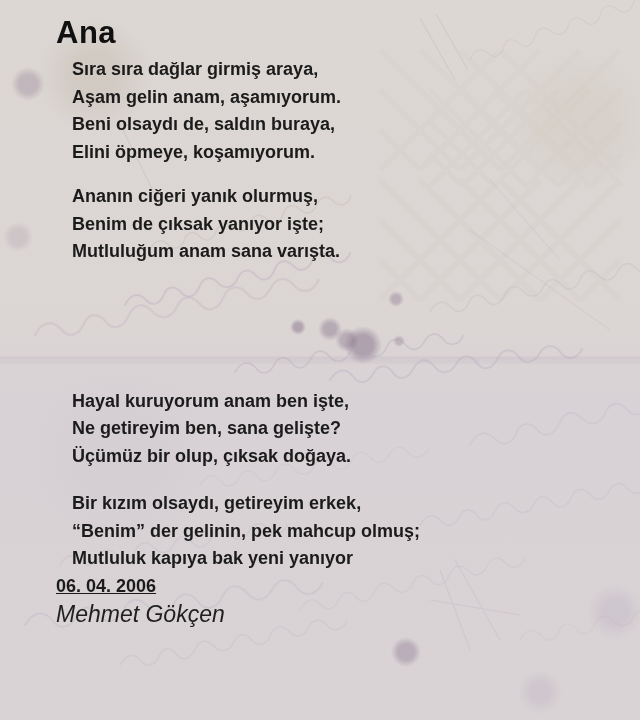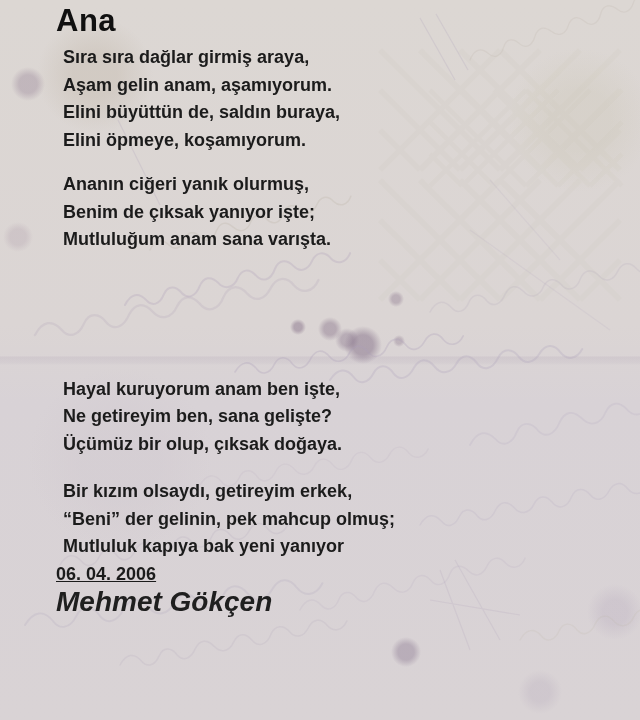--- a/index.html
+++ b/index.html
@@ -23,29 +23,29 @@
       radial-gradient(circle at 580px 120px, rgba(203,198,181,.30) 0 30px, rgba(203,198,181,0) 72px),
       radial-gradient(circle at 120px 460px, rgba(208,200,207,.35) 0 40px, rgba(208,200,207,0) 92px),
       radial-gradient(circle at 615px 612px, rgba(170,155,180,.22) 0 12px, rgba(170,155,180,0) 28px),
       radial-gradient(circle at 540px 692px, rgba(162,147,172,.18) 0 10px, rgba(162,147,172,0) 22px),
       
       linear-gradient(rgba(0,0,0,0) 356px, rgba(150,135,162,.14) 357px, rgba(150,135,162,.07) 363px, rgba(0,0,0,0) 365px),
       
       linear-gradient(#dcd7d3 0%, #dbd5d4 45%, #d8d2d6 56%, #d9d3d5 100%);
   }
   .texture{position:absolute;left:0;top:0;z-index:0;pointer-events:none;}
-  .page{position:relative;z-index:1;padding:4px 20px 0 56px;color:#1b1b1b;}
+  .page{position:relative;z-index:1;padding:16px 20px 0 56px;color:#1b1b1b;}
   .title{font-size:31px;line-height:34px;font-weight:bold;margin:0 0 6px;color:#101010;letter-spacing:.5px;}
   .line{font-size:18px;line-height:27.5px;font-weight:bold;}
-  .stanza{margin:0 7px 17px;}
+  .stanza{margin:0 16px 17px;}
   .stanza:nth-child(2){margin-bottom:122px;}
   .stanza:nth-child(3){margin-bottom:20px;}
   .stanza:last-child{margin-bottom:0;}
   .date{font-size:18px;line-height:27.5px;font-weight:bold;text-decoration:underline;}
-  .author{font-size:28px;line-height:28px;font-weight:bold;font-style:italic;margin-top:0;color:#1f1f1f;}
+  .author{font-size:23px;line-height:28px;font-weight:normal;font-style:italic;margin-top:0;color:#1f1f1f;}
 </style>
 </head>
 <body>
 
 <svg class="texture" width="640" height="720" viewBox="0 0 640 720" xmlns="http://www.w3.org/2000/svg" aria-hidden="true">
   <defs>
     <path id="sq" d="M0 0 c8 -10 16 -10 22 0 c4 7 12 7 18 -2 c6 -9 14 -6 18 2 c5 8 13 6 19 -3 c6 -8 13 -8 19 1 c5 8 14 8 20 -1 c6 -8 13 -7 18 1 c5 9 14 8 20 -2 c6 -9 14 -7 19 1 c5 8 13 7 19 -1 c6 -8 14 -8 19 1 c5 8 14 8 20 -1" fill="none"></path>
     <g id="lat">
       <path d="M0 0 L120 120 M40 0 L160 120 M80 0 L200 120 M120 0 L240 120 M0 40 L80 120 M0 80 L40 120" fill="none"></path>
       <path d="M240 0 L120 120 M200 0 L80 120 M160 0 L40 120 M120 0 L0 120 M240 40 L160 120 M240 80 L200 120" fill="none"></path>
@@ -84,34 +84,34 @@
     <path d="M490 180 L560 260 M470 230 L610 330" opacity="0.15"></path>
   </g>
 </svg>
 
 <div class="page">
   <h1 class="title">Ana</h1>
   <div>
       <div class="stanza">
         <div class="line">Sıra sıra dağlar girmiş araya,</div>
         <div class="line">Aşam gelin anam, aşamıyorum.</div>
-        <div class="line">Elini büyüttün de, saldın buraya,</div>
+        <div class="line">Beni olsaydı de, saldın buraya,</div>
         <div class="line">Elini öpmeye, koşamıyorum.</div>
       </div>
       <div class="stanza">
         <div class="line">Ananın ciğeri yanık olurmuş,</div>
         <div class="line">Benim de çıksak yanıyor işte;</div>
         <div class="line">Mutluluğum anam sana varışta.</div>
       </div>
       <div class="stanza">
         <div class="line">Hayal kuruyorum anam ben işte,</div>
         <div class="line">Ne getireyim ben, sana gelişte?</div>
         <div class="line">Üçümüz bir olup, çıksak doğaya.</div>
       </div>
       <div class="stanza">
         <div class="line">Bir kızım olsaydı, getireyim erkek,</div>
-        <div class="line">“Beni” der gelinin, pek mahcup olmuş;</div>
+        <div class="line">“Benim” der gelinin, pek mahcup olmuş;</div>
         <div class="line">Mutluluk kapıya bak yeni yanıyor</div>
       </div>
     </div>
   <div class="date">06. 04. 2006</div>
   <div class="author">Mehmet Gökçen</div>
 </div>
 
 </body></html>

